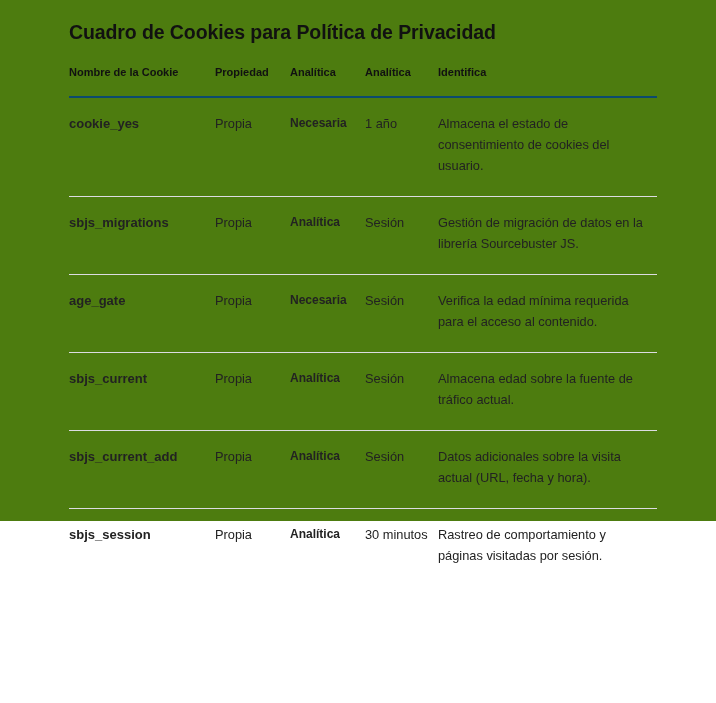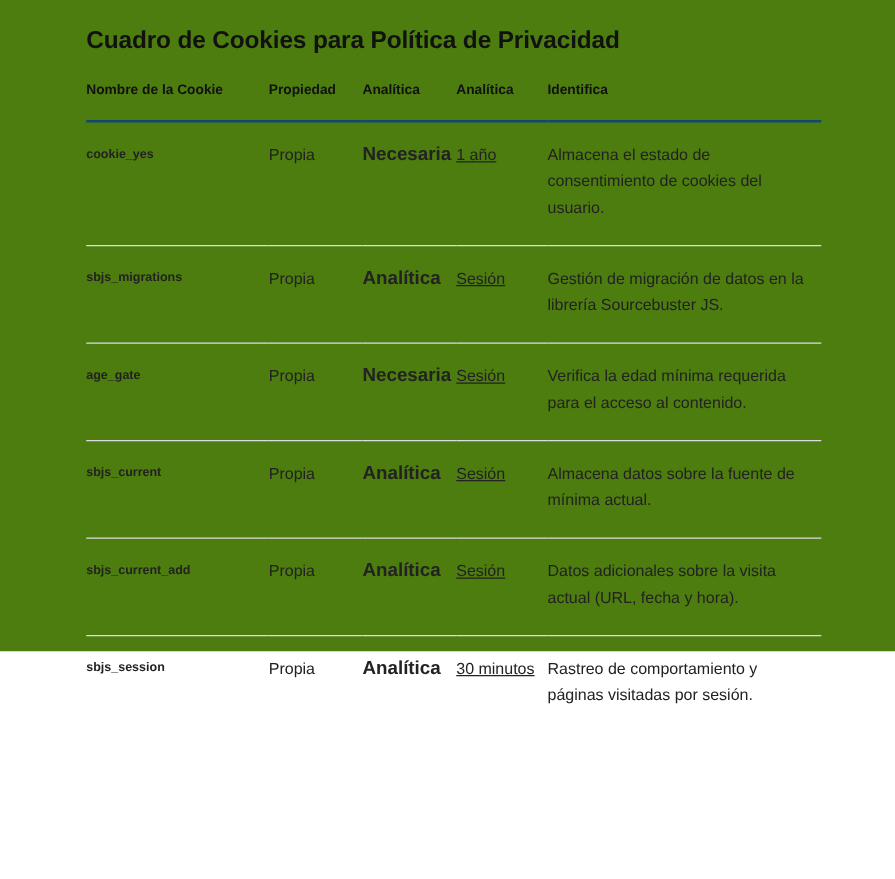--- a/index.html
+++ b/index.html
@@ -74,36 +74,35 @@
     color: #222222;
   }
 
   .cookie-table tbody tr:last-child td {
     border-bottom: none;
   }
 
   .cell-name {
     font-weight: 700;
     color: #111111;
-    font-size: 10px;
+    font-size: 13px;
   }
   .cell-prop {
     font-weight: 400;
     color: #222222;
     margin-top: 40px;
   }
   .cell-cat {
     font-weight: 700;
     color: #111111;
-    font-size: 15px;
+    font-size: 12px;
   }
   .cell-dur {
     font-weight: 400;
     color: #222222;
-    text-decoration: underline;
   }
   .cell-fin {
     font-weight: 400;
     color: #222222;
   }
 </style>
 </head>
 <body>
 
 <div class="page">
@@ -147,21 +146,21 @@
           <td class="cell-prop">Propia</td>
           <td class="cell-cat">Necesaria</td>
           <td class="cell-dur">Sesión</td>
           <td class="cell-fin">Verifica la edad mínima requerida para el acceso al contenido.</td>
         </tr>
         <tr>
           <td class="cell-name">sbjs_current</td>
           <td class="cell-prop">Propia</td>
           <td class="cell-cat">Analítica</td>
           <td class="cell-dur">Sesión</td>
-          <td class="cell-fin">Almacena datos sobre la fuente de mínima actual.</td>
+          <td class="cell-fin">Almacena edad sobre la fuente de tráfico actual.</td>
         </tr>
         <tr>
           <td class="cell-name">sbjs_current_add</td>
           <td class="cell-prop">Propia</td>
           <td class="cell-cat">Analítica</td>
           <td class="cell-dur">Sesión</td>
           <td class="cell-fin">Datos adicionales sobre la visita actual (URL, fecha y hora).</td>
         </tr>
         <tr>
           <td class="cell-name">sbjs_session</td>

